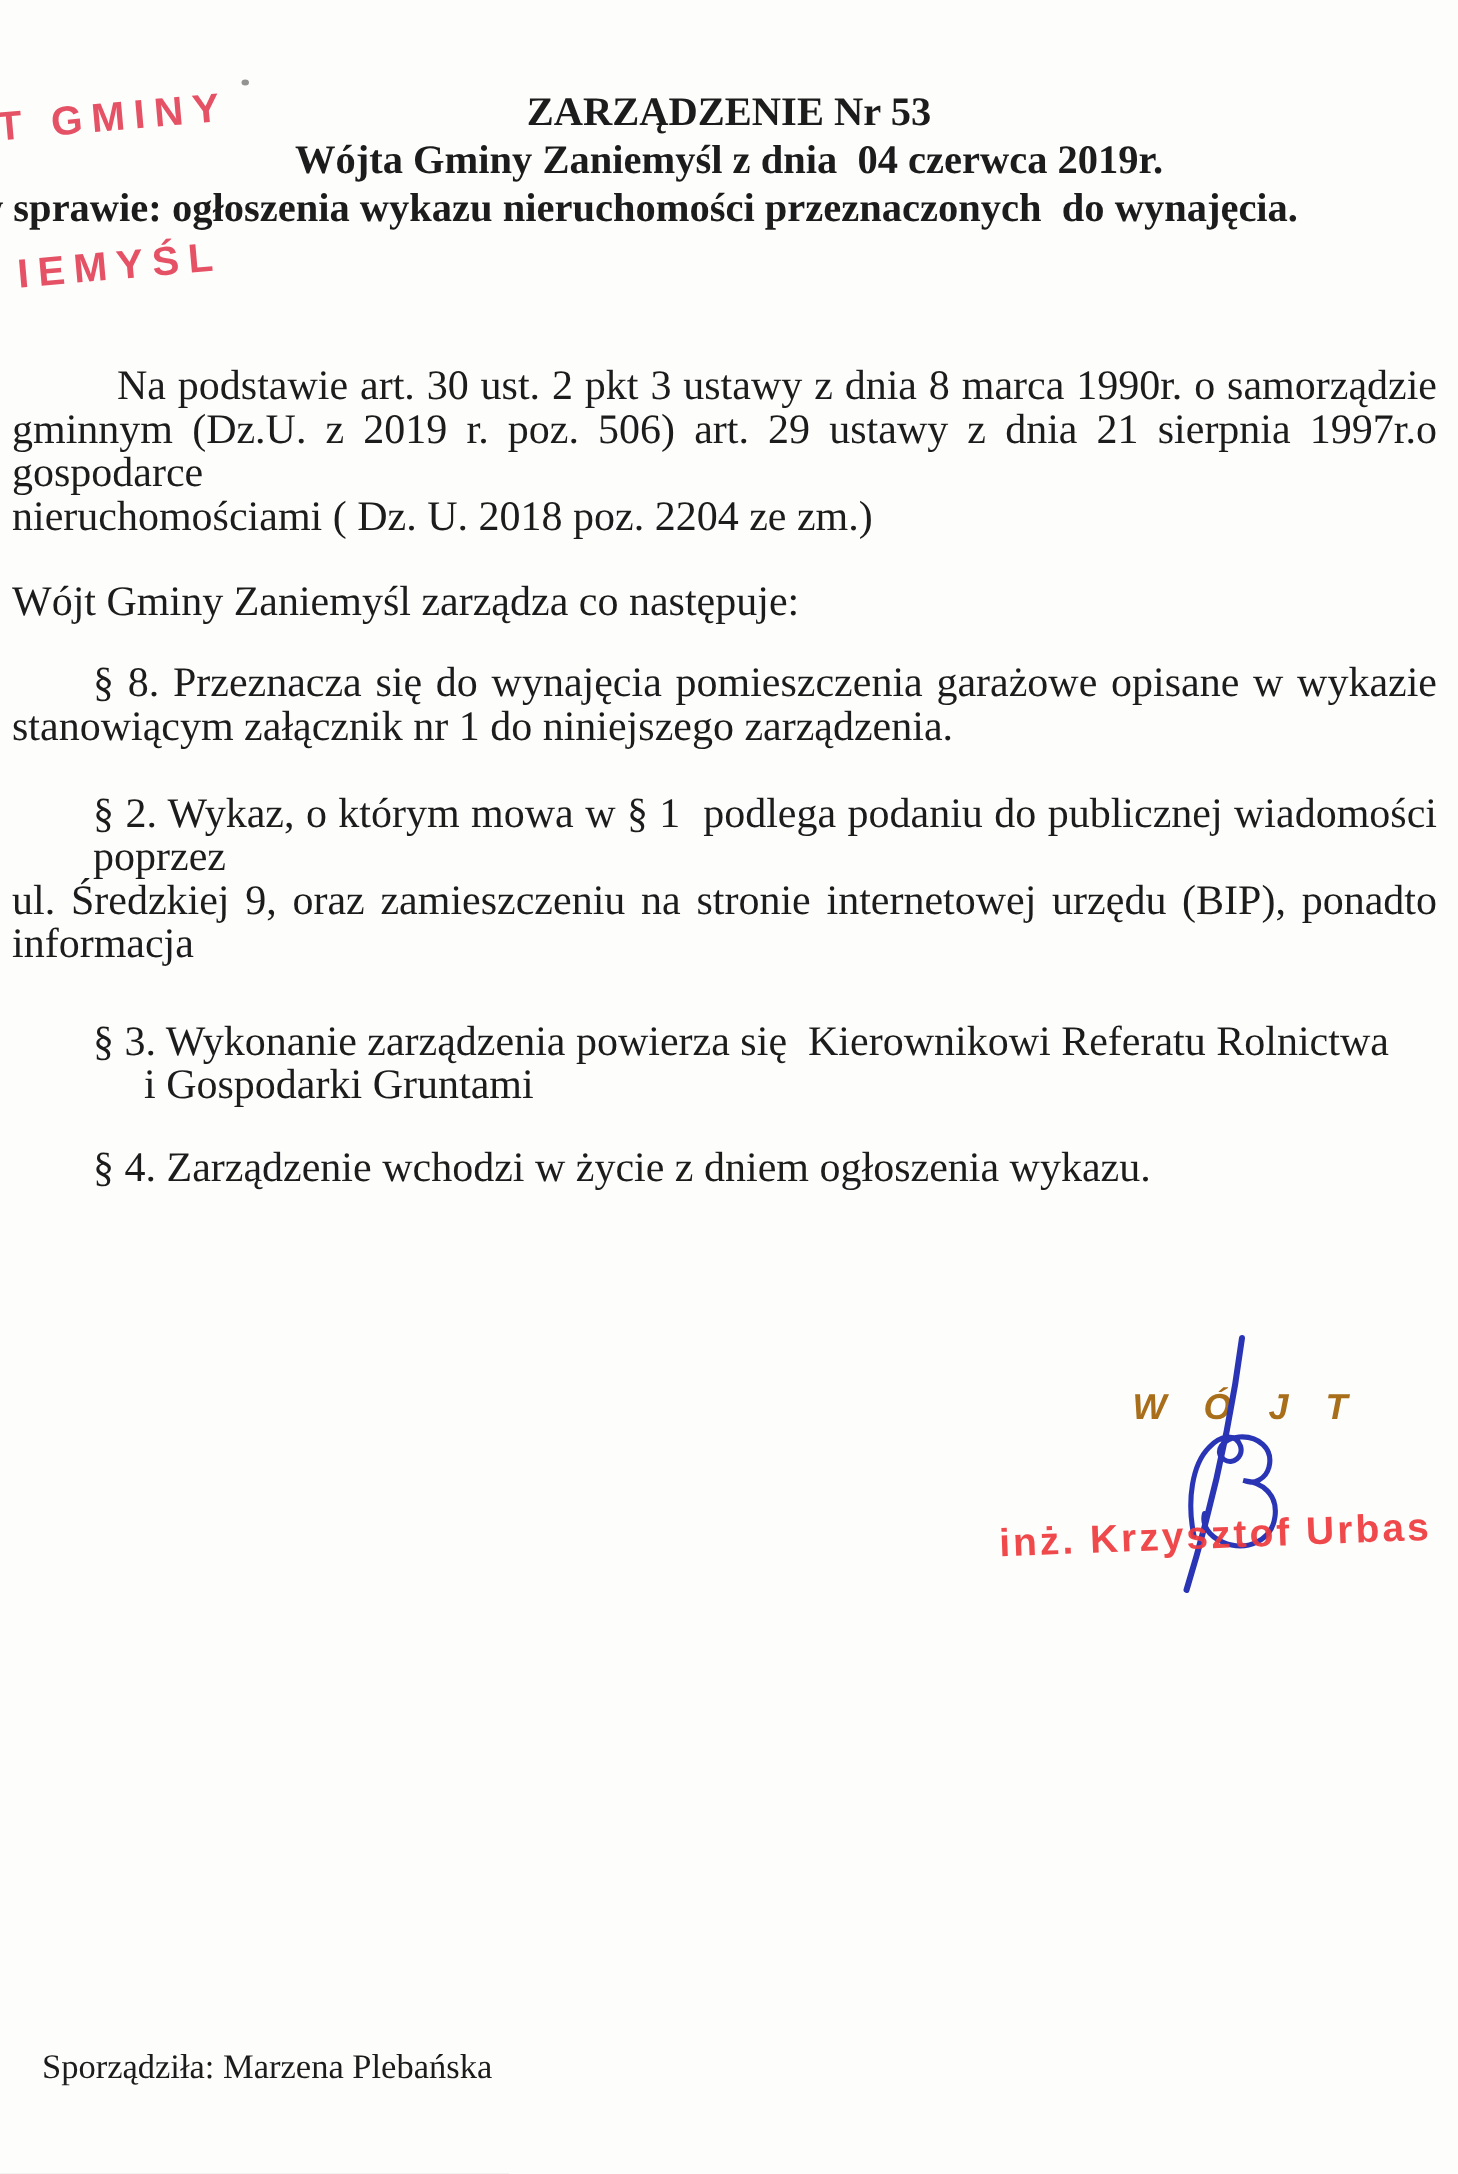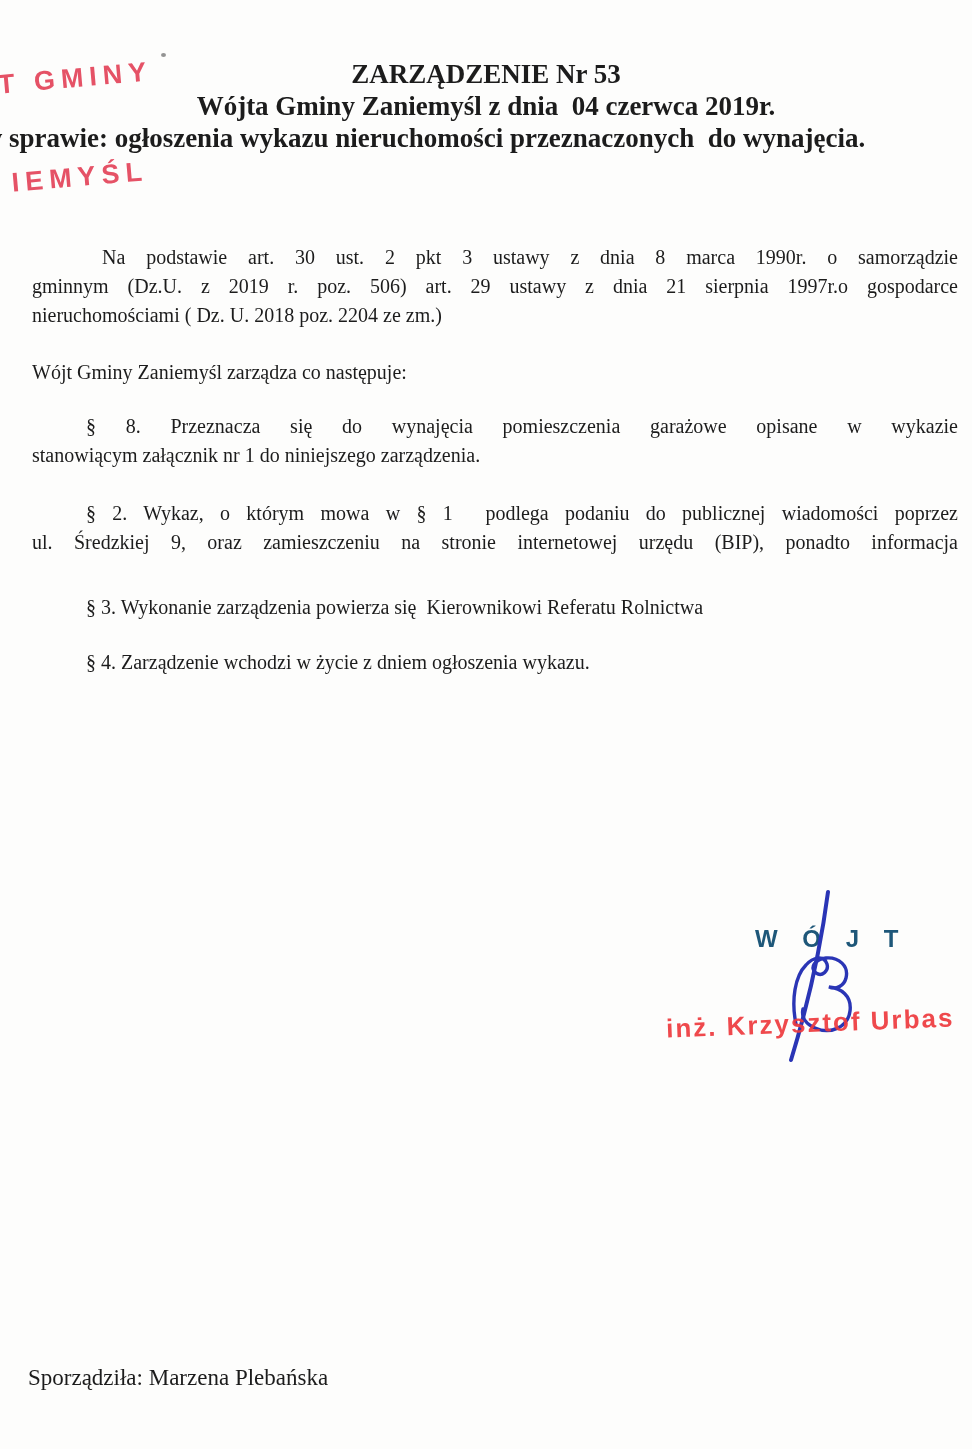--- a/index.html
+++ b/index.html
@@ -36,23 +36,22 @@
     text-align: center;
     font-weight: 700;
     font-size: 27px;
     line-height: 32px;
   }
   .heading .hl { white-space: pre-wrap; }
   .heading .hl3 { transform: translateX(-62px); }
   
   .body-text {
     padding: 0 14px 0 8px;
-    font-size: 20px;
+    font-size: 28px;
     line-height: 29px;
-    margin-left: 24px;
   }
   .line {
     white-space: pre-wrap;
     text-align: justify;
   }
   .line.stretch { text-align-last: justify; }
   .ind70 { padding-left: 70px; }
   .ind54 { padding-left: 54px; }
   .ind88 { padding-left: 88px; }
   .preamble { margin-top: 89px; }
@@ -146,29 +145,30 @@
       <div class="line">stanowiącym załącznik nr 1 do niniejszego zarządzenia.</div>
     </div>
 
     <div class="par2">
       <div class="line stretch ind54">§ 2. Wykaz, o którym mowa w § 1  podlega podaniu do publicznej wiadomości poprzez</div>
       <div class="line stretch">ul. Średzkiej 9, oraz zamieszczeniu na stronie internetowej urzędu (BIP), ponadto informacja</div>
     </div>
 
     <div class="par3">
       <div class="line ind54">§ 3. Wykonanie zarządzenia powierza się  Kierownikowi Referatu Rolnictwa</div>
+      <div class="line ind88">i Gospodarki Gruntami</div>
     </div>
 
     <div class="par4">
       <div class="line ind54">§ 4. Zarządzenie wchodzi w życie z dniem ogłoszenia wykazu.</div>
     </div>
 
   </div>
 
-  <div class="stamp-wojt" style="color: #0c4a6e;">W Ó J T</div>
+  <div class="stamp-wojt" style="color: #a16207; font-style: italic;">W Ó J T</div>
 
   <svg class="signature-svg" viewBox="0 0 160 200" fill="none" xmlns="http://www.w3.org/2000/svg">
     <path d="M 88 12 C 82 58, 70 118, 51 180" stroke-width="4" stroke-linecap="round" stroke="#2a35b5"></path>
     <path d="M 56 144 C 51 120, 55 96, 66 85 C 73 77, 84 75, 87 84 C 89 91, 82 97, 76 93 C 69 88, 75 79, 86 78 C 99 77, 109 86, 106 98 C 104 106, 96 110, 89 107 C 101 108, 112 116, 110 131 C 108 147, 91 155, 75 148 C 66 144, 61 137, 63 129" stroke-width="3.4" stroke-linecap="round" stroke="#2a35b5"></path>
   </svg>
 
   <div class="stamp-name" style="color: rgb(238, 58, 62);">inż. Krzysztof Urbas</div>
 
   <div class="footer-note">Sporządziła: Marzena Plebańska</div>
 

